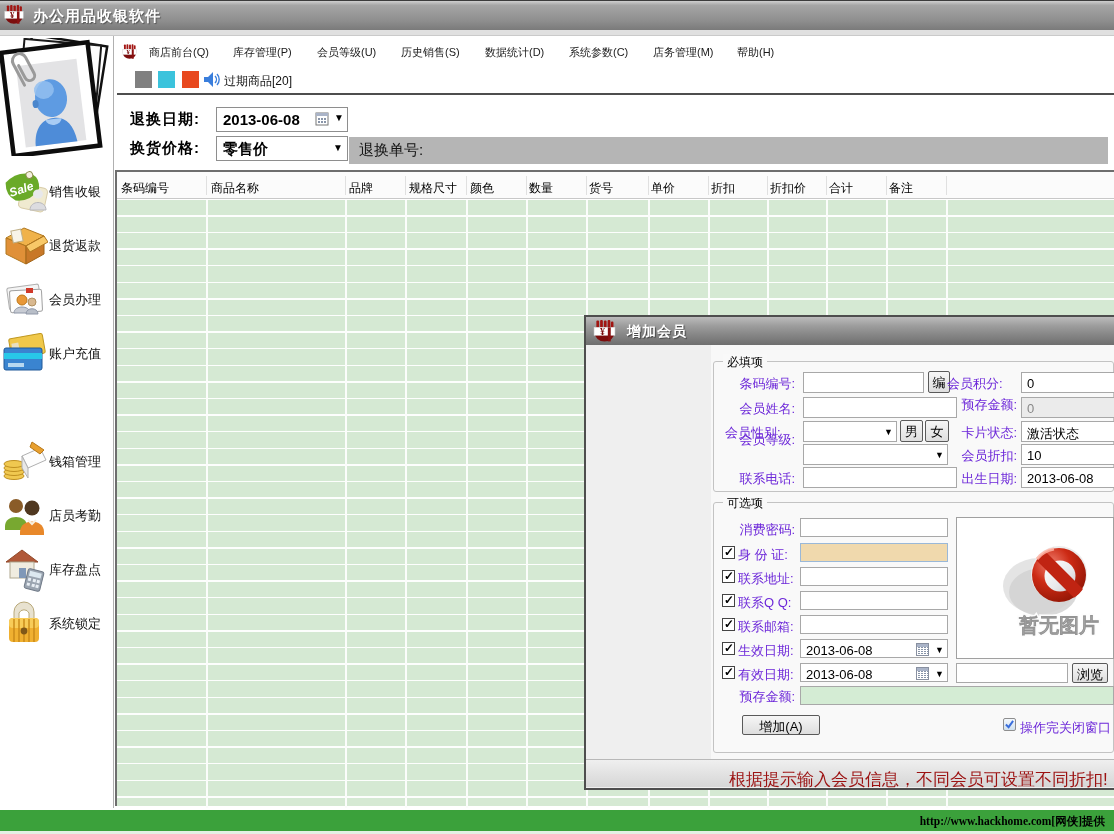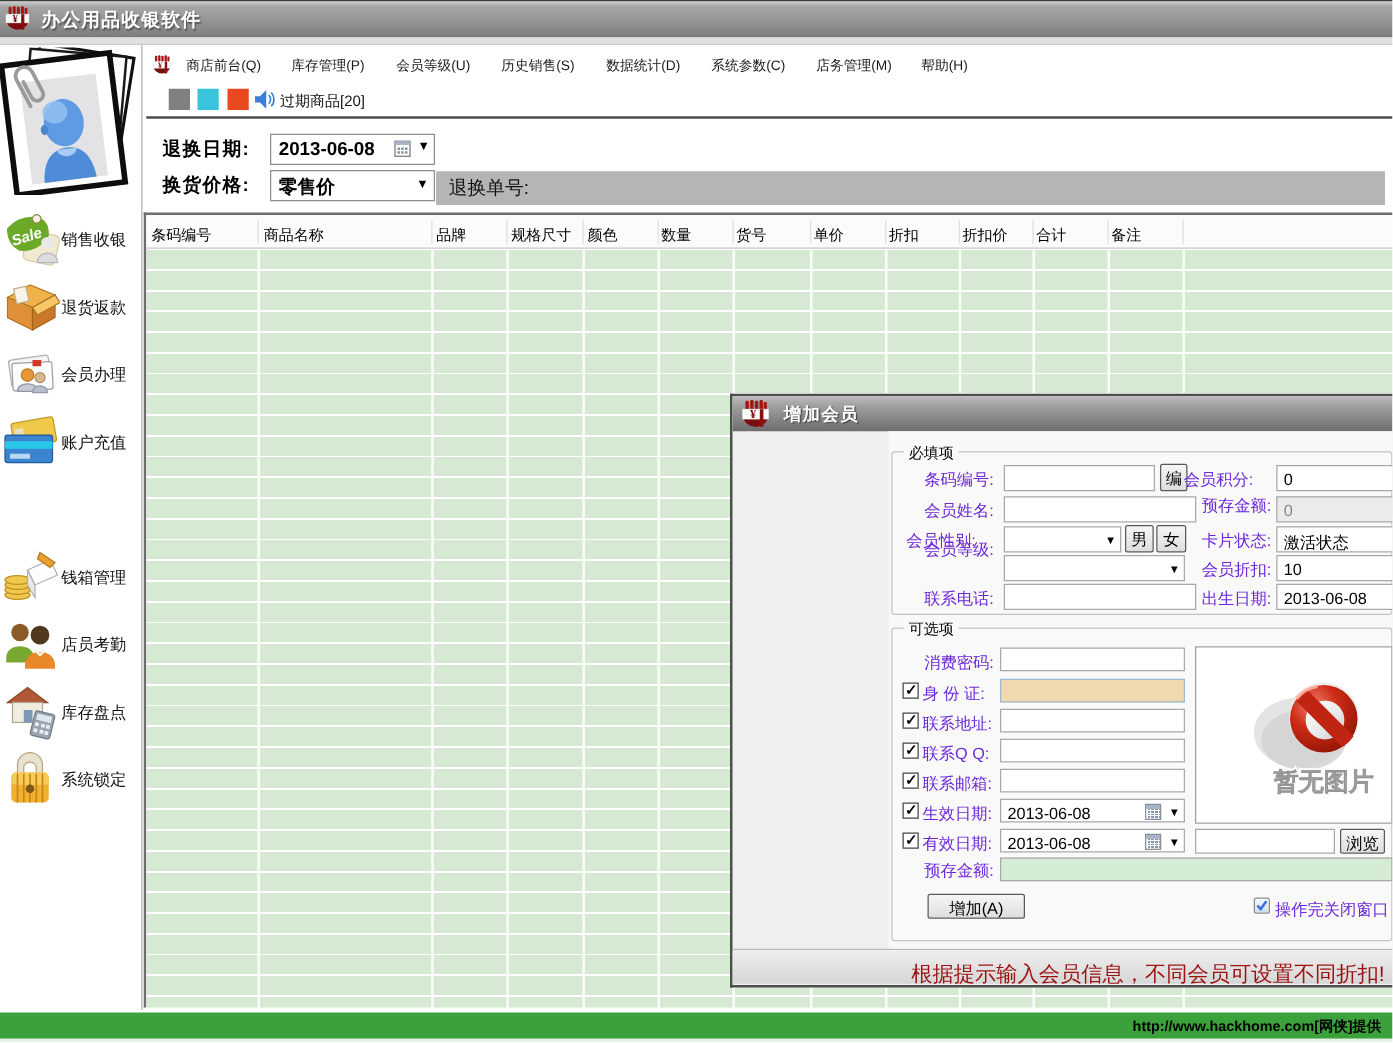--- a/index.html
+++ b/index.html
@@ -43,21 +43,21 @@
 #ghead { position:absolute; left:0; top:0; width:997px; height:27px; background:#fbfbfb; border-bottom:1px solid #c8c8c8; }
 #ghead span { position:absolute; top:8px; font-size:12px; color:#000; }
 #gbody { position:absolute; left:0; top:28px; width:997px; height:606px;
   background:repeating-linear-gradient(to bottom, #d5e9d3 0px, #d5e9d3 15.1px, #fdfefd 15.1px, #fdfefd 16.6px); }
 .vline { position:absolute; top:0; width:2px; height:608px; background:#fbfdfb; }
 .hvline { position:absolute; top:4px; width:1px; height:19px; background:#e0e0e0; }
 
 
 #greenbar { left:0; top:810px; width:1114px; height:21px; background:#3ba13b; }
 #palegreen { left:0; top:831px; width:1114px; height:3px; background:#e4f1e4; }
-#greenbar span { position:absolute; right:9px; top:4px; font-family:Liberation Sans, sans-serif; font-size:11.5px; color:#000; font-weight:bold; }
+#greenbar span { position:absolute; right:9px; top:4px; font-family:Liberation Serif, serif; font-size:11.5px; color:#000; font-weight:bold; }
 
 
 #dialog { left:584px; top:315px; width:530px; height:475px; overflow:hidden;
   border:2px solid #4e4e4e; border-right:none; background:#efefef; }
 #dtitle { position:absolute; left:0; top:0; width:528px; height:28px;
   background:linear-gradient(#bcbcbc 0%, #9e9e9e 30%, #858585 65%, #6e6e6e 100%); }
 #dtitle .dtext { position:absolute; left:41px; top:6px; color:#fff; font-weight:bold; font-size:14px; letter-spacing:1px; text-shadow:1px 1px 1px #444; }
 #rightpanel { position:absolute; left:125px; top:28px; width:403px; height:415px; background:#f8f8f8; }
 .grpbox { position:absolute; background:#f9f9f9; border:1px solid #c3c3c3; border-radius:3px; }
 #grp1 { left:127px; top:44px; width:401px; height:131px; }

